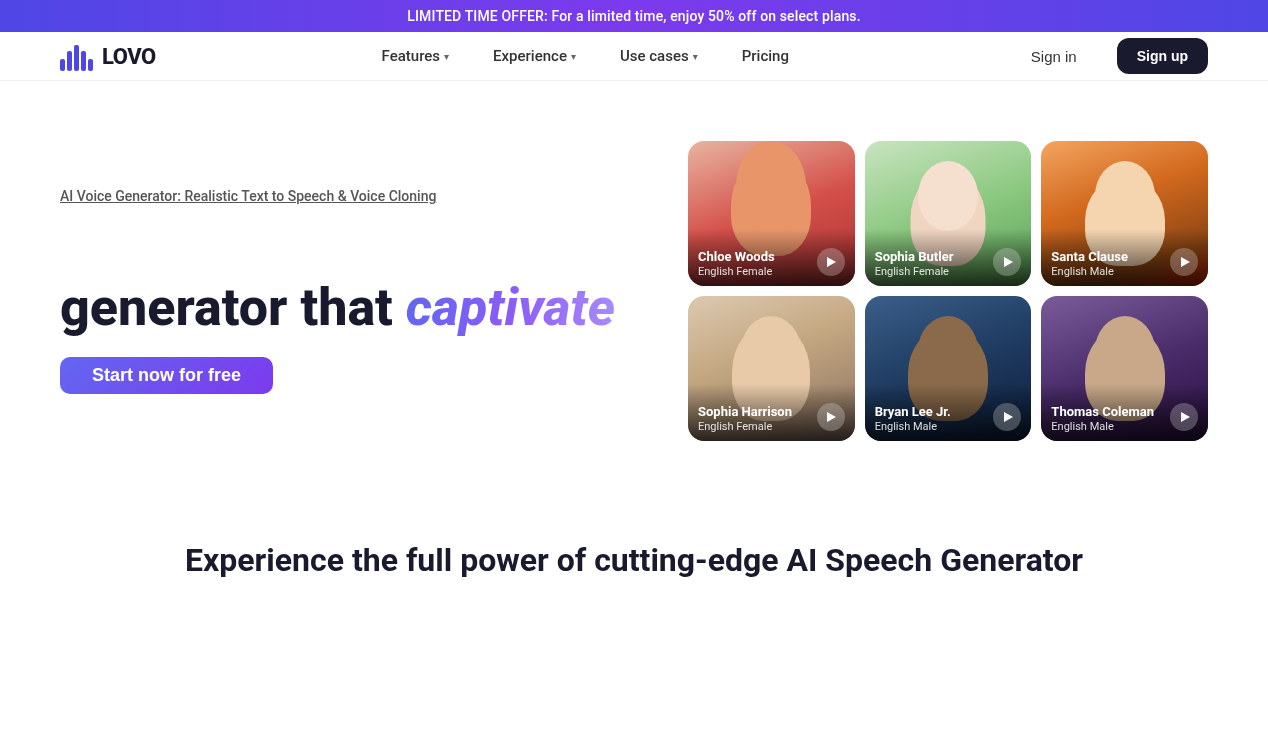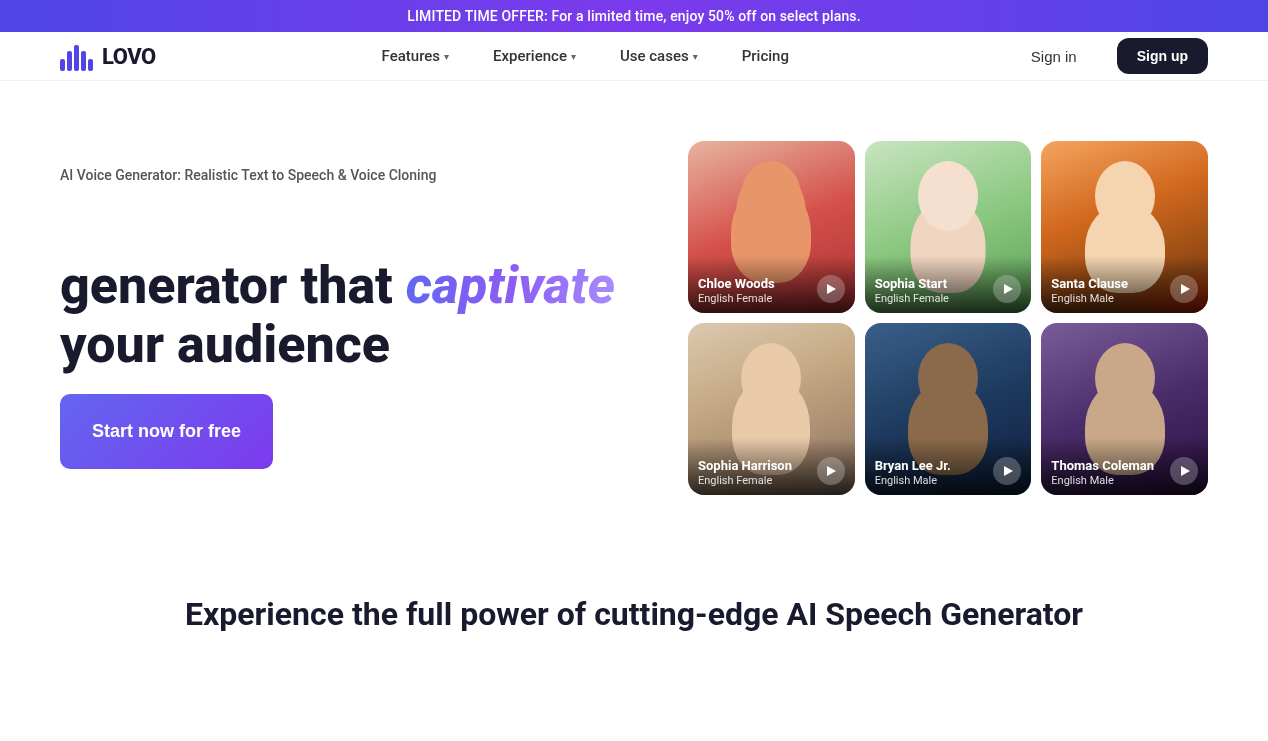--- a/index.html
+++ b/index.html
@@ -102,20 +102,21 @@
     }
     .hero-left {
       flex: 1;
       max-width: 560px;
     }
     .hero-subtitle {
       font-size: 14px;
       font-weight: 500;
       color: #555;
       margin-bottom: 16px;
+      text-decoration: underline;
     }
     .hero-title {
       font-size: 52px;
       font-weight: 800;
       line-height: 1.12;
       color: #1a1a2e;
       margin-bottom: 20px;
     }
     .hero-title .highlight {
       background: linear-gradient(90deg, #6366f1, #8b5cf6, #a78bfa);
@@ -129,21 +130,21 @@
       color: #555;
       line-height: 1.65;
       margin-bottom: 32px;
       max-width: 480px;
     }
     .btn-cta {
       background: linear-gradient(135deg, #6366f1, #7c3aed);
       color: #fff;
       border: none;
       border-radius: 10px;
-      padding: 27px 32px;
+      padding: 8px 32px;
       font-size: 18px;
       font-weight: 700;
       cursor: pointer;
       display: inline-block;
     }
 
     
     .hero-right {
       flex: 1;
       display: grid;
@@ -152,21 +153,21 @@
       max-width: 520px;
     }
     .voice-card {
       position: relative;
       border-radius: 16px;
       overflow: hidden;
       cursor: pointer;
     }
     .voice-card-inner {
       width: 100%;
-      height: 172px;
+      height: 145px;
       position: relative;
       display: flex;
       align-items: flex-end;
     }
     .card-bg {
       position: absolute;
       inset: 0;
       background-size: cover;
       background-position: center;
     }
@@ -371,21 +372,20 @@
   </div>
 </nav>
 
 <section class="hero">
   <div class="hero-left">
     <p class="hero-subtitle">AI Voice Generator: Realistic Text to Speech &amp; Voice Cloning</p>
     <h1 class="hero-title">
       <br>
       <span>generator that</span>
       <span class="highlight">captivate</span><br>
-      <span>your audience</span>
     </h1>
     <button class="btn-cta">Start now for free</button>
   </div>
 
   <div class="hero-right">
 
     <div class="voice-card card-chloe">
       <div class="voice-card-inner">
         <div class="card-bg"></div>
         <div class="face-detail"></div>
@@ -395,21 +395,21 @@
         </div>
         <div class="play-btn"></div>
       </div>
     </div>
 
     <div class="voice-card card-sophia">
       <div class="voice-card-inner">
         <div class="card-bg"></div>
         <div class="face-detail"></div>
         <div class="card-info">
-          <div class="card-name">Sophia Start</div>
+          <div class="card-name">Sophia Butler</div>
           <div class="card-label">English Female</div>
         </div>
         <div class="play-btn"></div>
       </div>
     </div>
 
     <div class="voice-card card-santa">
       <div class="voice-card-inner">
         <div class="card-bg"></div>
         <div class="face-detail"></div>

